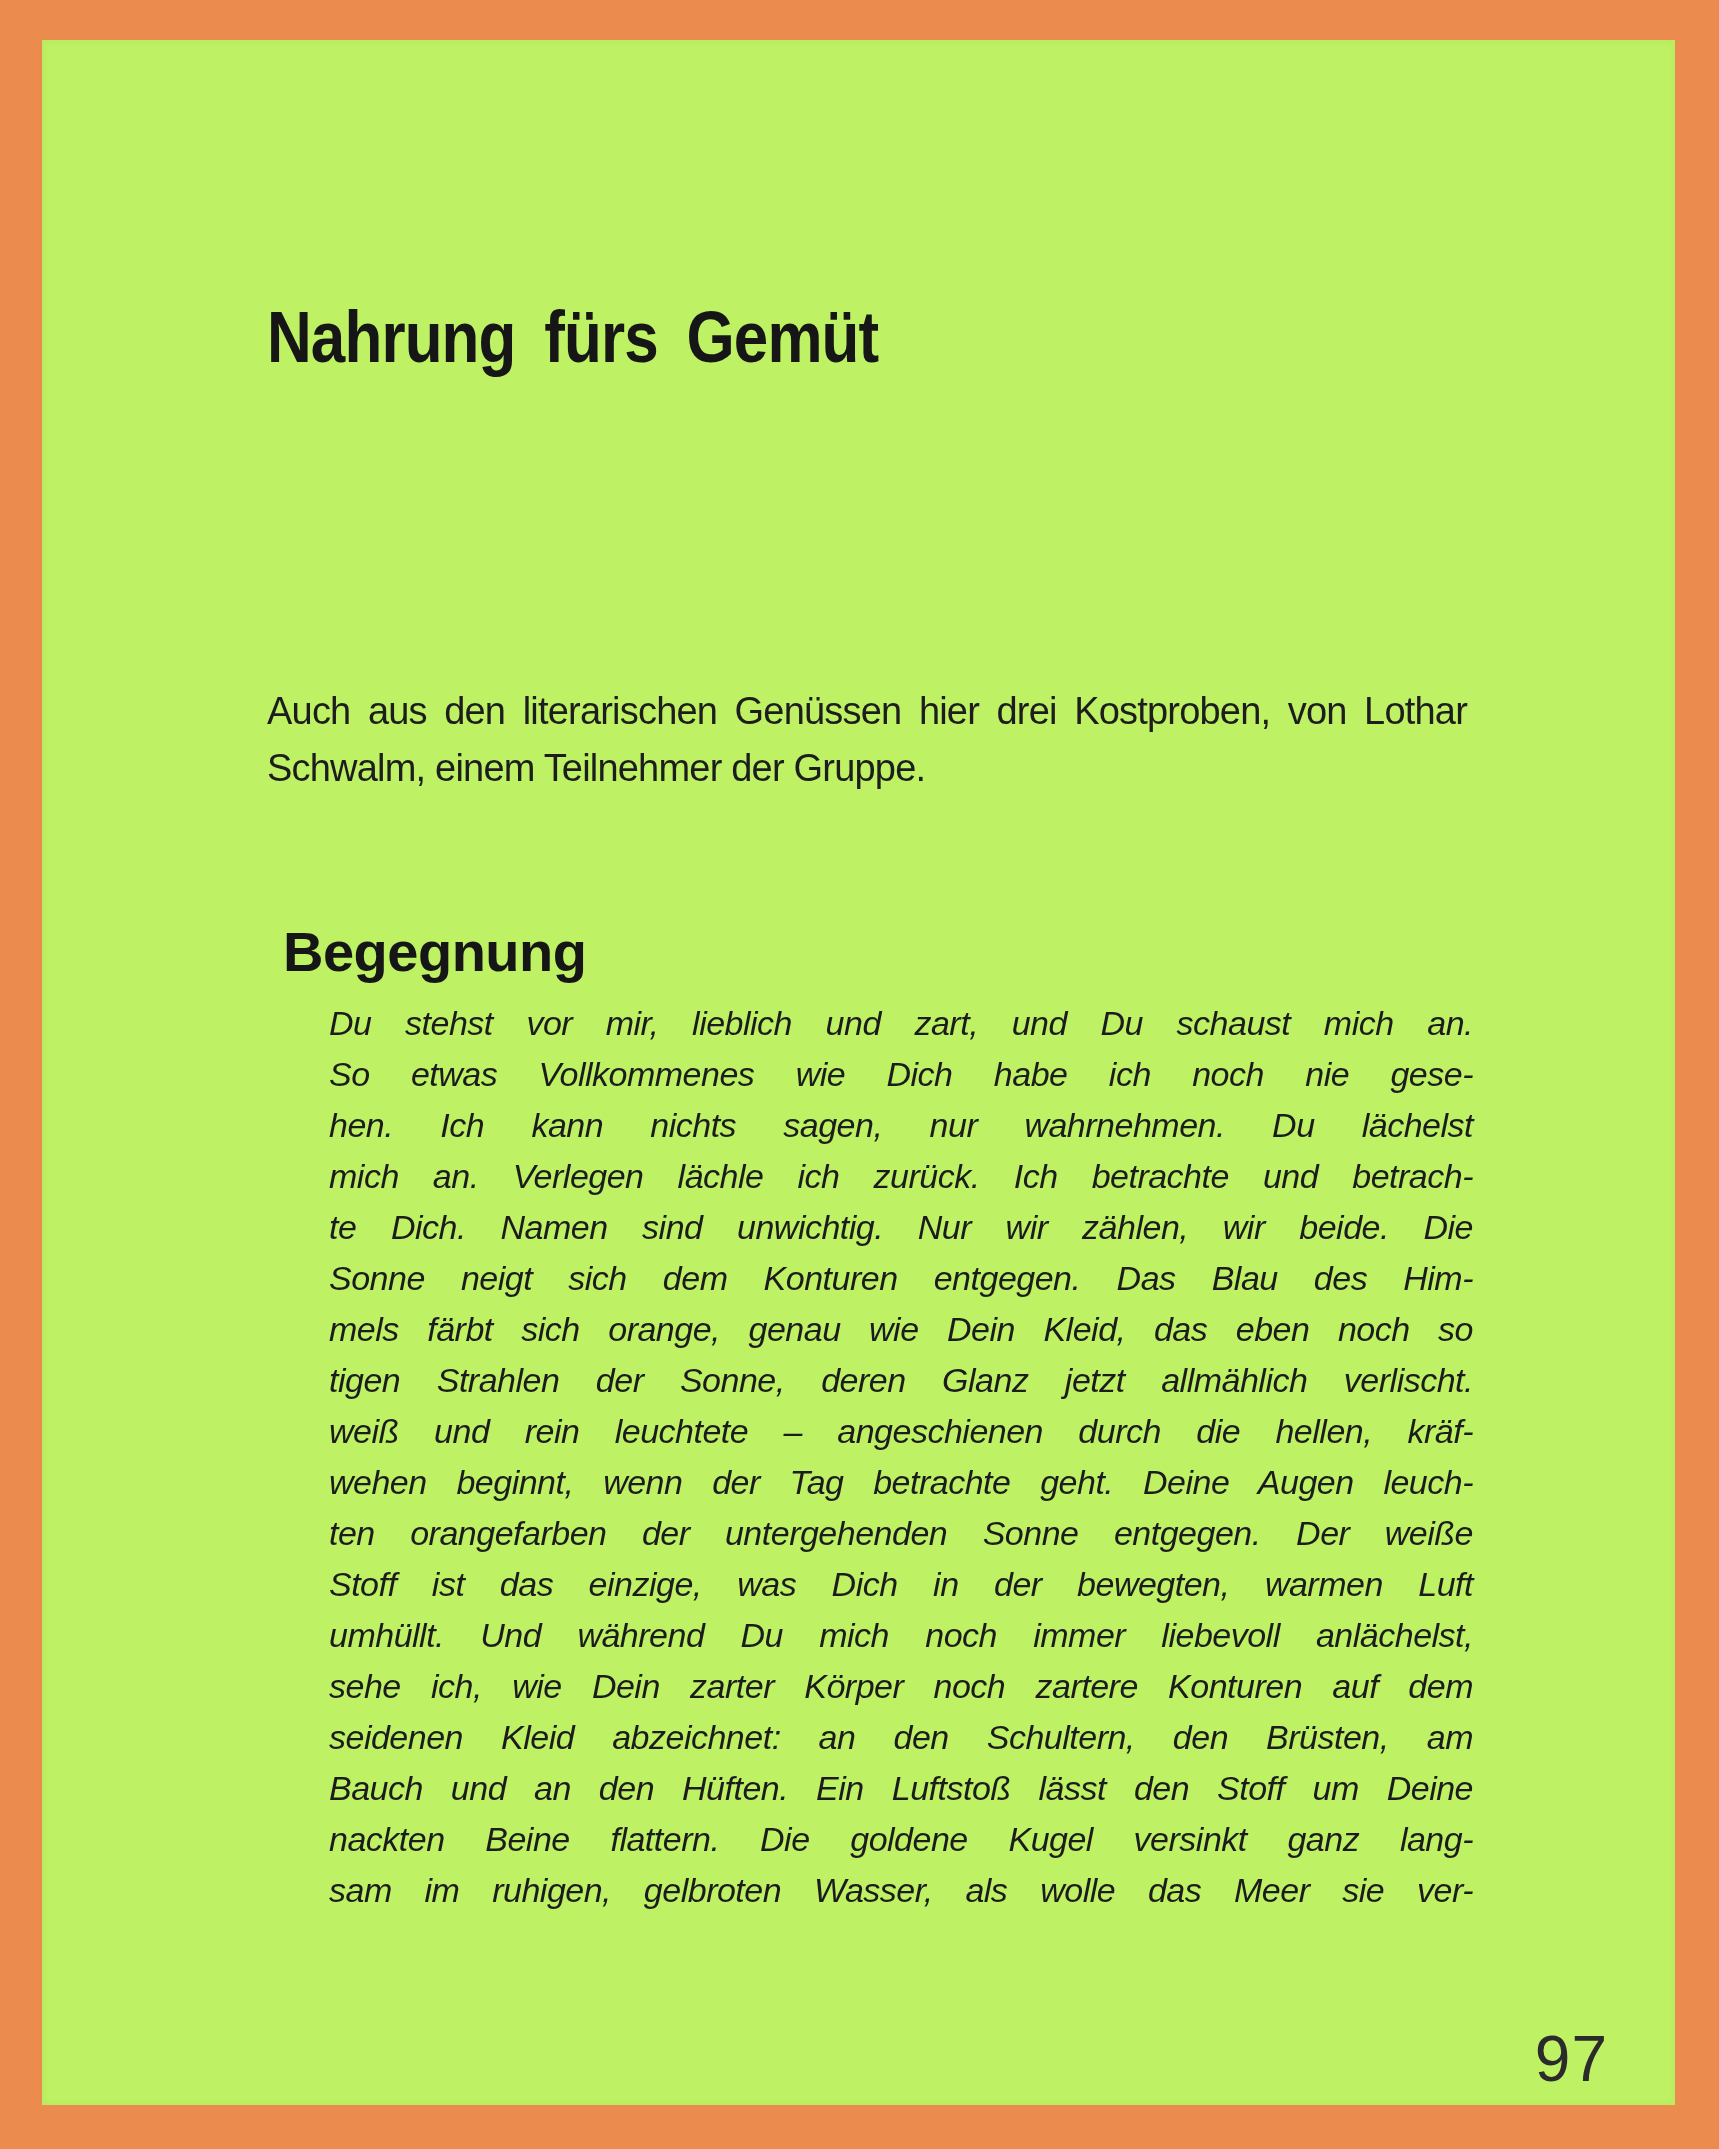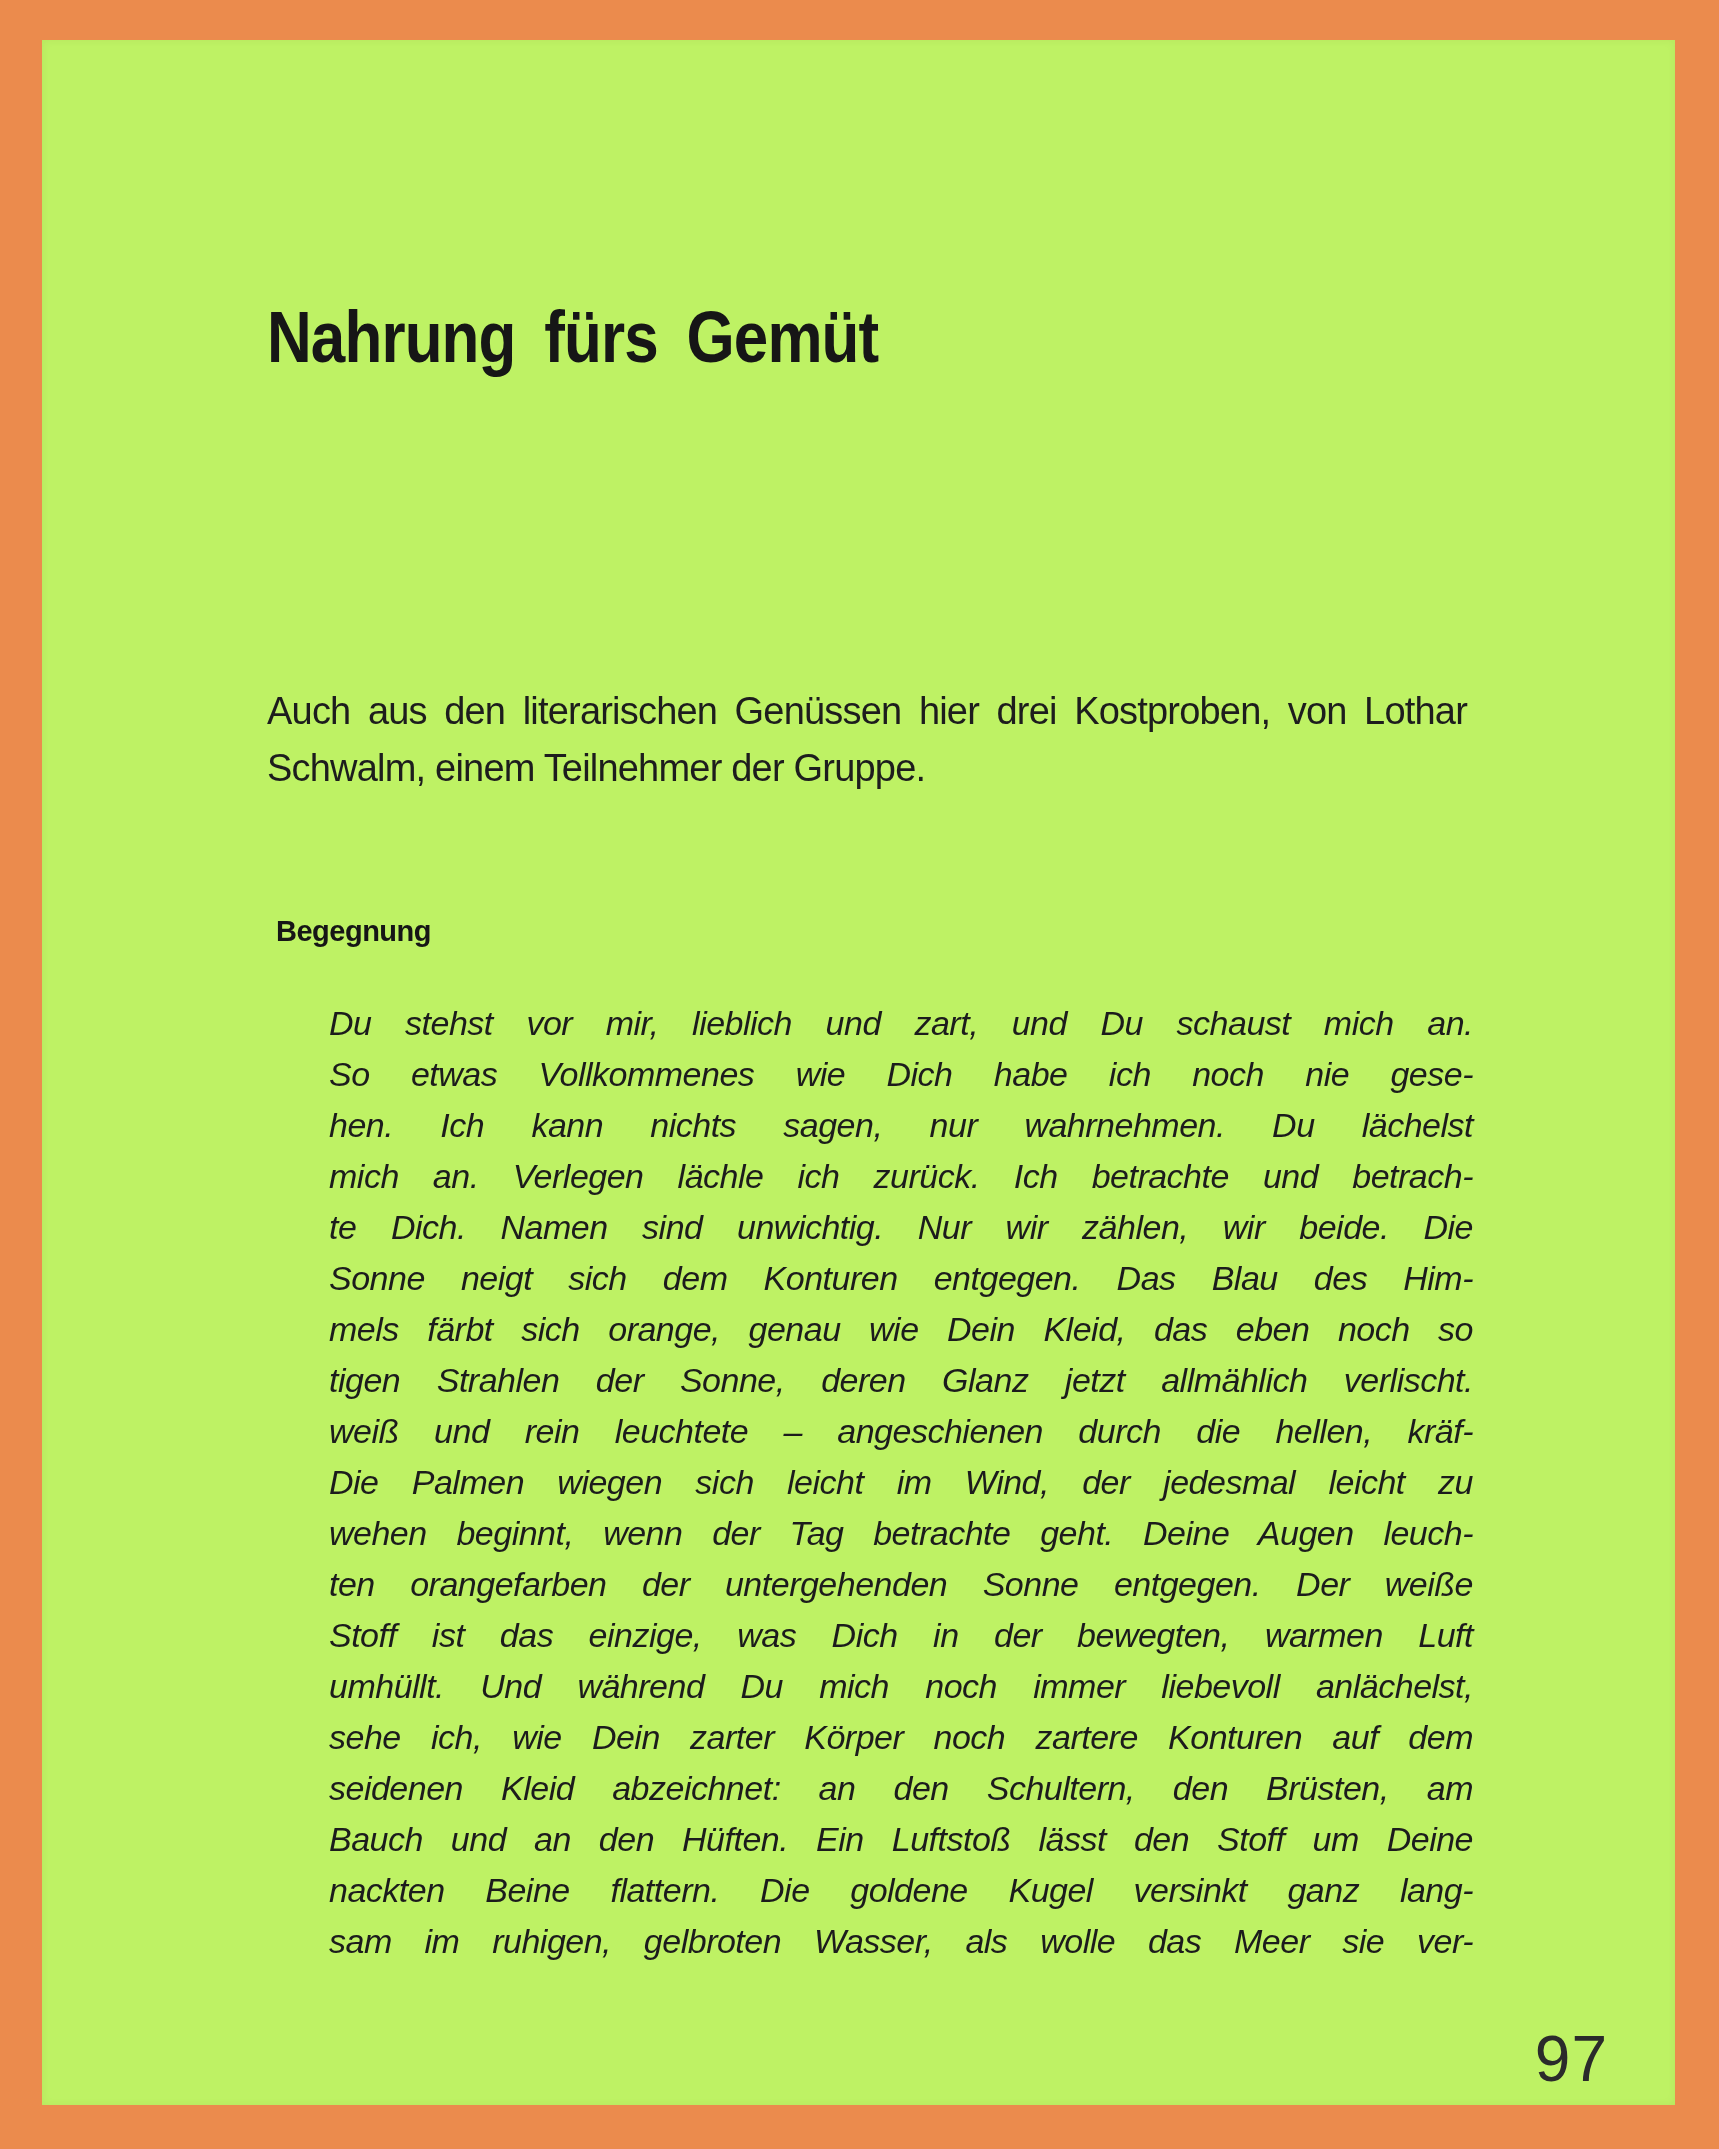--- a/index.html
+++ b/index.html
@@ -47,22 +47,22 @@
   }
   .intro .jline {
     text-align: justify;
     text-align-last: justify;
     white-space: normal;
   }
   .section-heading {
     position: absolute;
     left: 225px;
     top: 868px;
-    margin: 9px;
-    font-size: 29px;
+    margin: 16px;
+    font-size: 56px;
     font-weight: bold;
     letter-spacing: -0.5px;
     color: #161616;
     line-height: 1;
     white-space: nowrap;
   }
   .prose {
     position: absolute;
     left: 287px;
     top: 958px;
@@ -106,21 +106,20 @@
   <div class="prose">
     <div class="bline">Du stehst vor mir, lieblich und zart, und Du schaust mich an.</div>
     <div class="bline">So etwas Vollkommenes wie Dich habe ich noch nie gese-</div>
     <div class="bline">hen. Ich kann nichts sagen, nur wahrnehmen. Du lächelst</div>
     <div class="bline">mich an. Verlegen lächle ich zurück. Ich betrachte und betrach-</div>
     <div class="bline">te Dich. Namen sind unwichtig. Nur wir zählen, wir beide. Die</div>
     <div class="bline">Sonne neigt sich dem Konturen entgegen. Das Blau des Him-</div>
     <div class="bline">mels färbt sich orange, genau wie Dein Kleid, das eben noch so</div>
     <div class="bline">tigen Strahlen der Sonne, deren Glanz jetzt allmählich verlischt.</div>
     <div class="bline">weiß und rein leuchtete – angeschienen durch die hellen, kräf-</div>
-    <div class="bline">Die Palmen wiegen sich leicht im Wind, der jedesmal leicht zu</div>
     <div class="bline">wehen beginnt, wenn der Tag betrachte geht. Deine Augen leuch-</div>
     <div class="bline">ten orangefarben der untergehenden Sonne entgegen. Der weiße</div>
     <div class="bline">Stoff ist das einzige, was Dich in der bewegten, warmen Luft</div>
     <div class="bline">umhüllt. Und während Du mich noch immer liebevoll anlächelst,</div>
     <div class="bline">sehe ich, wie Dein zarter Körper noch zartere Konturen auf dem</div>
     <div class="bline">seidenen Kleid abzeichnet: an den Schultern, den Brüsten, am</div>
     <div class="bline">Bauch und an den Hüften. Ein Luftstoß lässt den Stoff um Deine</div>
     <div class="bline">nackten Beine flattern. Die goldene Kugel versinkt ganz lang-</div>
     <div class="bline">sam im ruhigen, gelbroten Wasser, als wolle das Meer sie ver-</div>
   </div>

